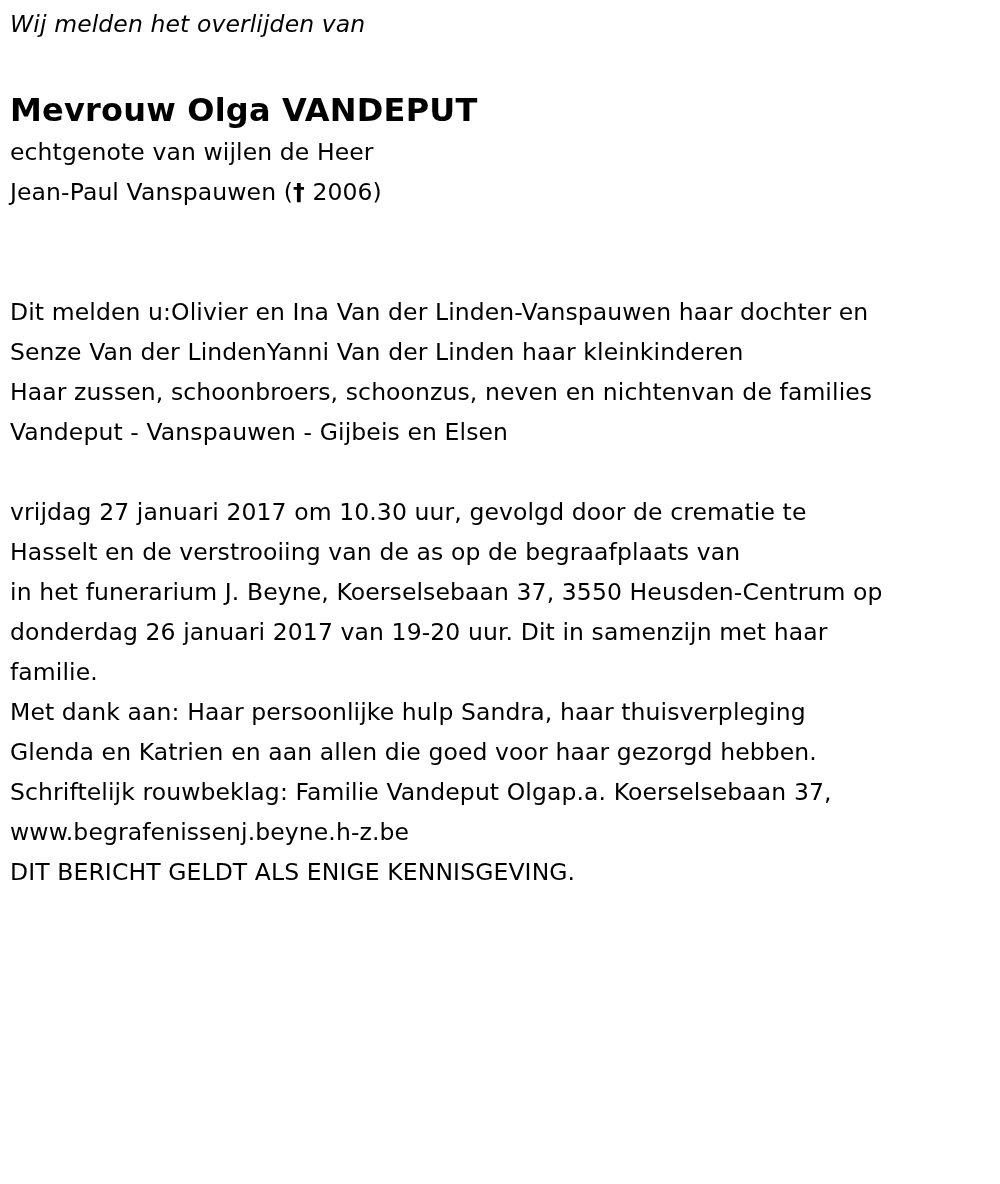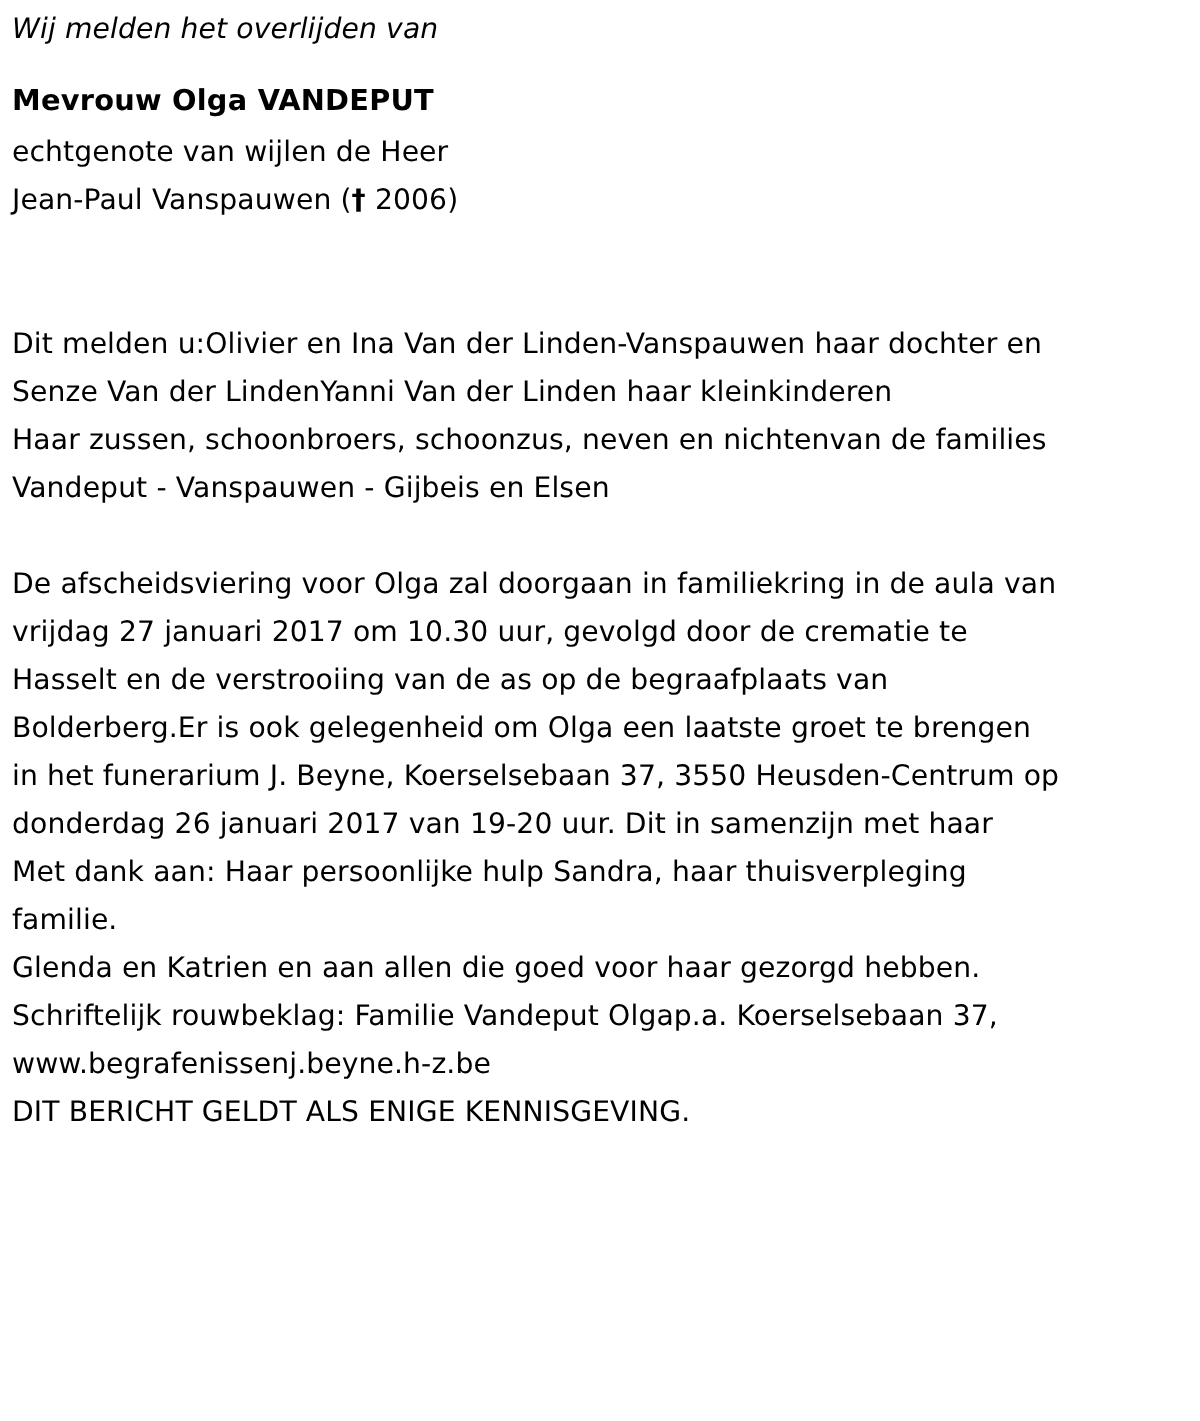--- a/index.html
+++ b/index.html
@@ -22,23 +22,23 @@
       line-height: 40px;
       white-space: nowrap;
       letter-spacing: 0.1px;
     }
     .intro {
       height: 40px;
       font-style: italic;
     }
     .title {
       font-weight: bold;
-      font-size: 24px;
+      font-size: 32px;
       line-height: 44px;
-      margin-top: 18px;
+      margin-top: 44px;
       letter-spacing: 0.2px;
     }
     .spacer {
       height: 40px;
     }
     .cross {
       font-weight: bold;
     }
   </style>
 </head>
@@ -63,27 +63,25 @@
   <div>
     <div class="line">Dit melden u:Olivier en Ina Van der Linden-Vanspauwen haar dochter en</div>
     <div class="line">Senze Van der LindenYanni Van der Linden haar kleinkinderen</div>
     <div class="line">Haar zussen, schoonbroers, schoonzus, neven en nichtenvan de families</div>
     <div class="line">Vandeput - Vanspauwen - Gijbeis en Elsen</div>
   </div>
 
   <div class="spacer"></div>
 
   <div>
-    <div class="line">De afscheidsviering voor Olga zal doorgaan in familiekring in de aula van</div>
     <div class="line">vrijdag 27 januari 2017 om 10.30 uur, gevolgd door de crematie te</div>
     <div class="line">Hasselt en de verstrooiing van de as op de begraafplaats van</div>
-    <div class="line">Bolderberg.Er is ook gelegenheid om Olga een laatste groet te brengen</div>
     <div class="line">in het funerarium J. Beyne, Koerselsebaan 37, 3550 Heusden-Centrum op</div>
     <div class="line">donderdag 26 januari 2017 van 19-20 uur. Dit in samenzijn met haar</div>
+    <div class="line">familie.</div>
     <div class="line">Met dank aan: Haar persoonlijke hulp Sandra, haar thuisverpleging</div>
-    <div class="line">familie.</div>
     <div class="line">Glenda en Katrien en aan allen die goed voor haar gezorgd hebben.</div>
     <div class="line">Schriftelijk rouwbeklag: Familie Vandeput Olgap.a. Koerselsebaan 37,</div>
     <div class="line">www.begrafenissenj.beyne.h-z.be</div>
     <div class="line">DIT BERICHT GELDT ALS ENIGE KENNISGEVING.</div>
   </div>
 
 </div>
 
 </body></html>

